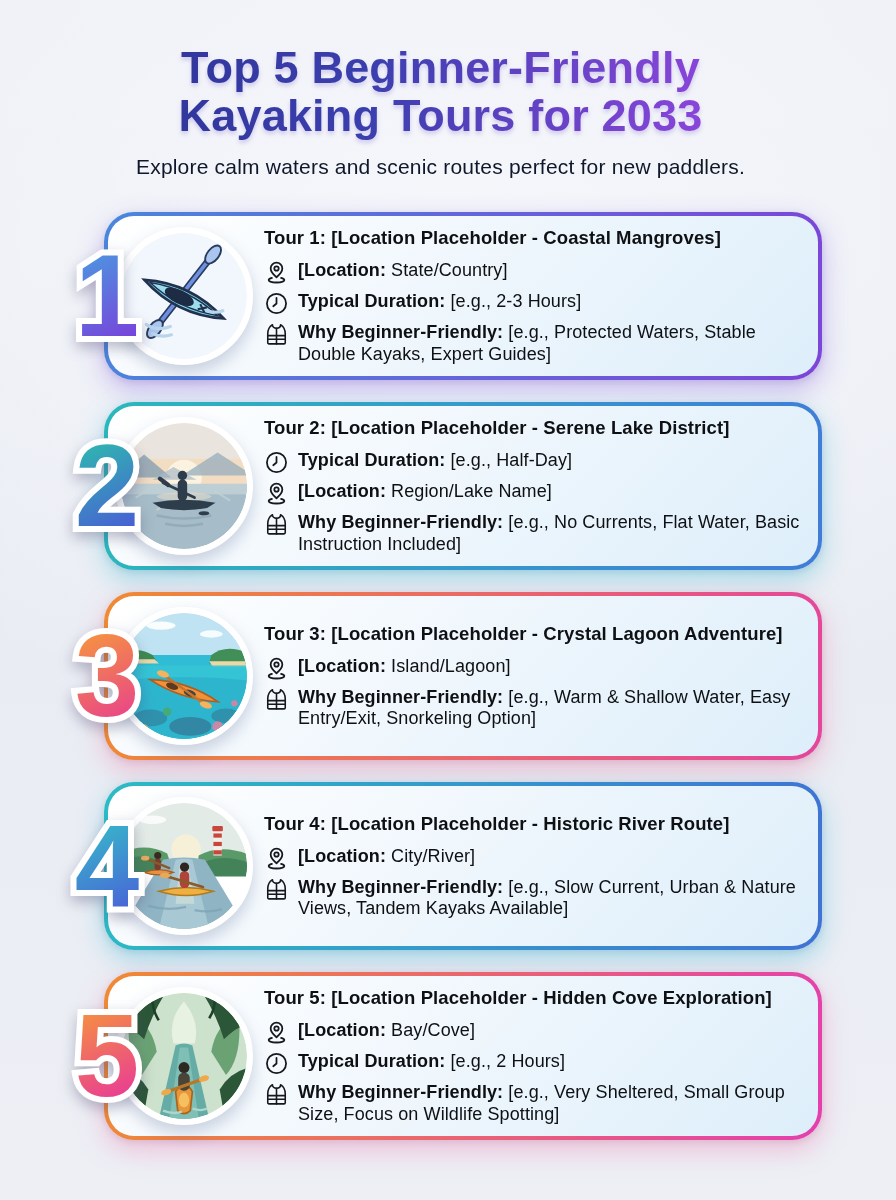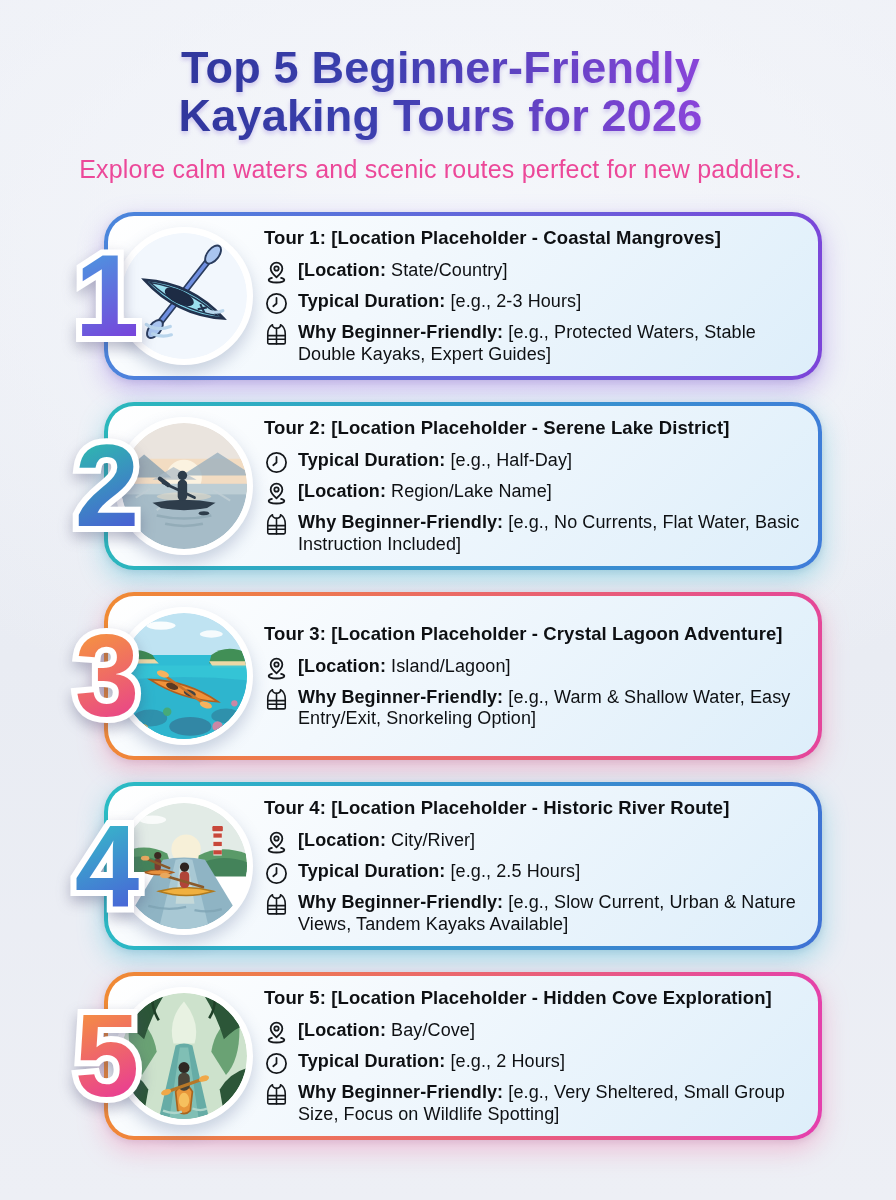--- a/index.html
+++ b/index.html
@@ -14,21 +14,21 @@
   .page { position:relative; width:881px; height:1200px; }
 
   
   .header { text-align:center; padding-top:44px; }
   .title {
     font-size:45px; font-weight:700; line-height:1.07; letter-spacing:.2px;
     background:linear-gradient(95deg, var(--t1) 8%, #3b3fae 42%, var(--t2) 88%);
     -webkit-background-clip:text; background-clip:text; color:transparent;
     filter:drop-shadow(0 3px 2px rgba(120,90,210,0.28));
   }
-  .subtitle { margin-top:15px; font-size:25px; color:#ec4899; letter-spacing:.2px; }
+  .subtitle { margin-top:15px; font-size:21px; color:#0f172a; letter-spacing:.2px; }
 
   
   .cards { position:absolute; left:104px; top:212px; width:718px; }
   .card {
     position:relative; height:168px; margin-bottom:22px; border-radius:30px;
     background:linear-gradient(100deg, var(--c1) 0%, var(--c2) 100%);
     box-shadow:0 10px 26px var(--glow), 0 2px 6px rgba(90,100,140,0.18);
   }
   .card-inner {
     position:absolute; inset:4px; border-radius:26px;
@@ -89,21 +89,21 @@
       <path d="M3.6 13.1h16.8M3.6 16.6h16.8"></path>
     </g>
   </defs>
 </svg>
 
 <div class="page">
 
   <header class="header">
     <h1 class="title" id="main-title" style="--t1: #2b3293; --t2: #9b46e3;">
       <span style="display:block">Top 5 Beginner-Friendly</span>
-      <span style="display:block">Kayaking Tours for 2026</span>
+      <span style="display:block">Kayaking Tours for 2033</span>
     </h1>
     <p class="subtitle">Explore calm waters and scenic routes perfect for new paddlers.</p>
   </header>
 
   <main class="cards">
 
     <section class="card" style="--c1: #4a86dc; --c2: #7c45d9; --n1: #4a9be0; --n2: #7a3fdb; --glow: rgba(140,100,225,0.40);">
       <div class="card-inner"></div>
       <div class="num">
         <span class="num-outline">1</span>
@@ -336,28 +336,20 @@
       </div>
       <div class="content">
         <h2 class="card-title">Tour 4: [Location Placeholder - Historic River Route]</h2>
         <div class="row">
           <span class="ic">
               <svg viewBox="0 0 24 24">
                 <use href="#icon-pin"></use>
               </svg>
             </span>
           <p class="txt"><span class="lbl">[Location:</span> <span>City/River]</span></p>
-        </div>
-        <div class="row">
-          <span class="ic">
-              <svg viewBox="0 0 24 24">
-                <use href="#icon-clock"></use>
-              </svg>
-            </span>
-          <p class="txt"><span class="lbl">Typical Duration:</span> <span>[e.g., 2.5 Hours]</span></p>
         </div>
         <div class="row">
           <span class="ic">
               <svg viewBox="0 0 24 24">
                 <use href="#icon-vest"></use>
               </svg>
             </span>
           <p class="txt"><span class="lbl">Why Beginner-Friendly:</span> <span>[e.g., Slow Current, Urban &amp; Nature Views, Tandem Kayaks Available]</span></p>
         </div>
       </div>

